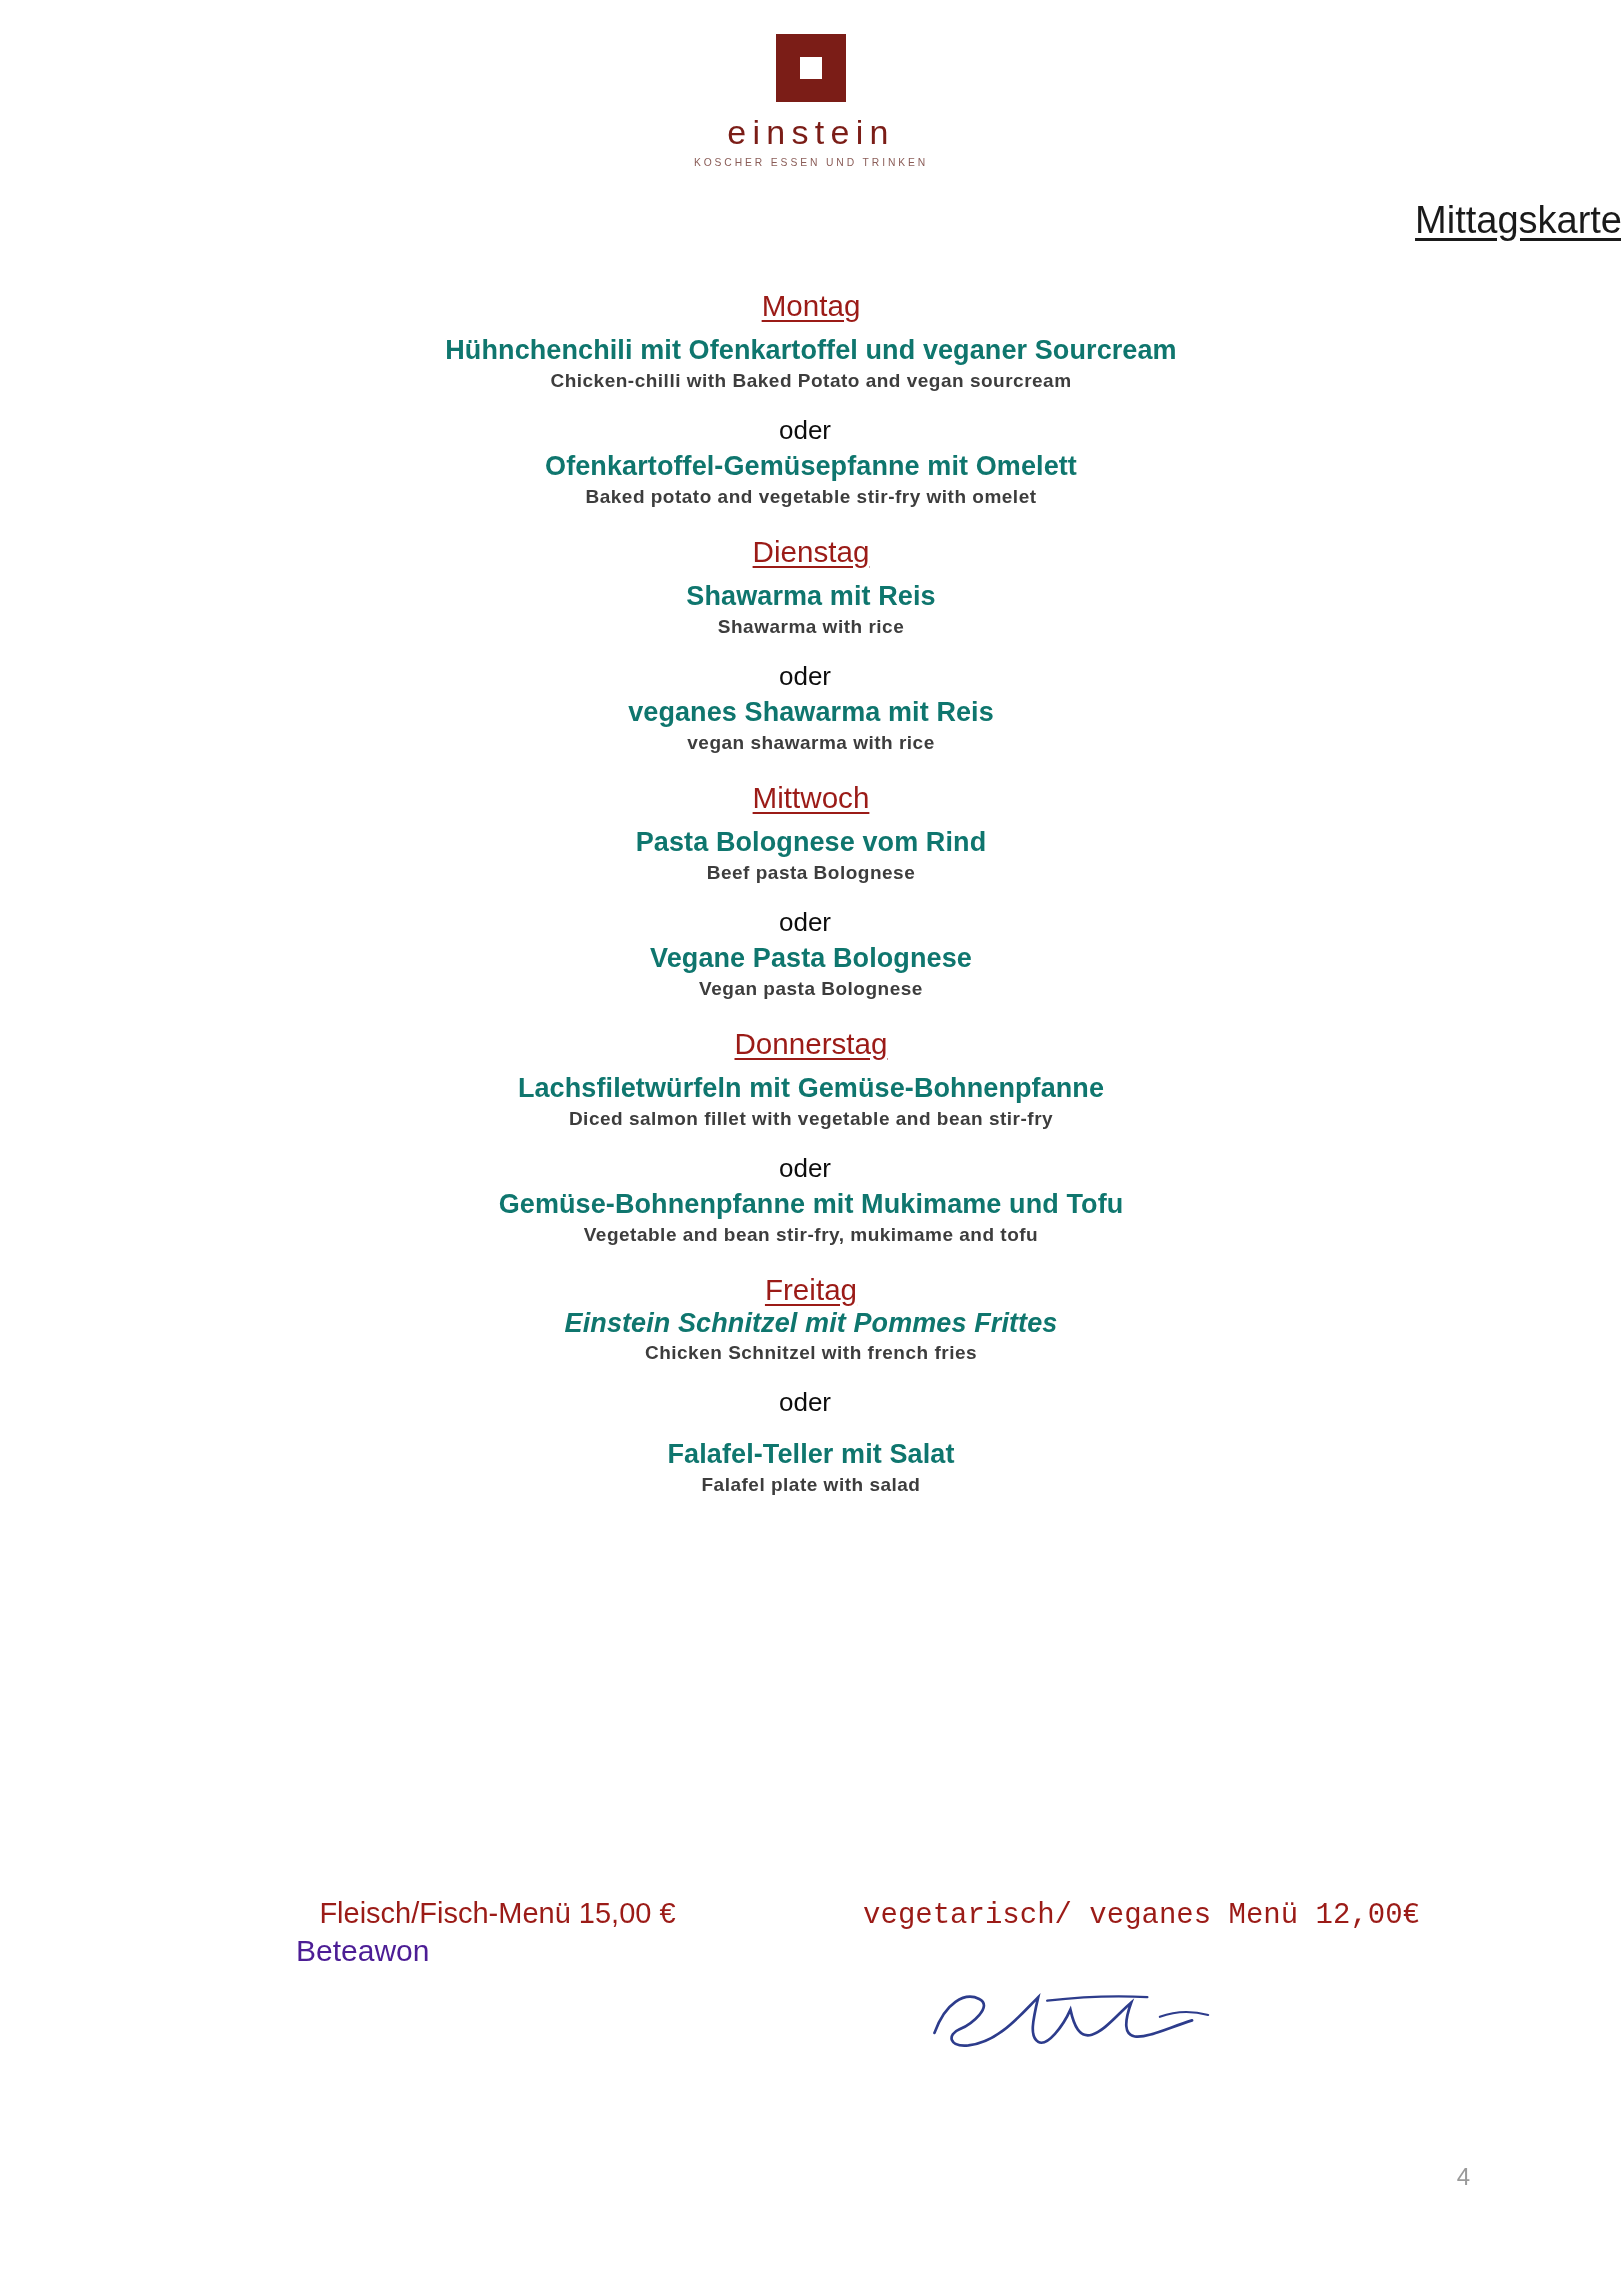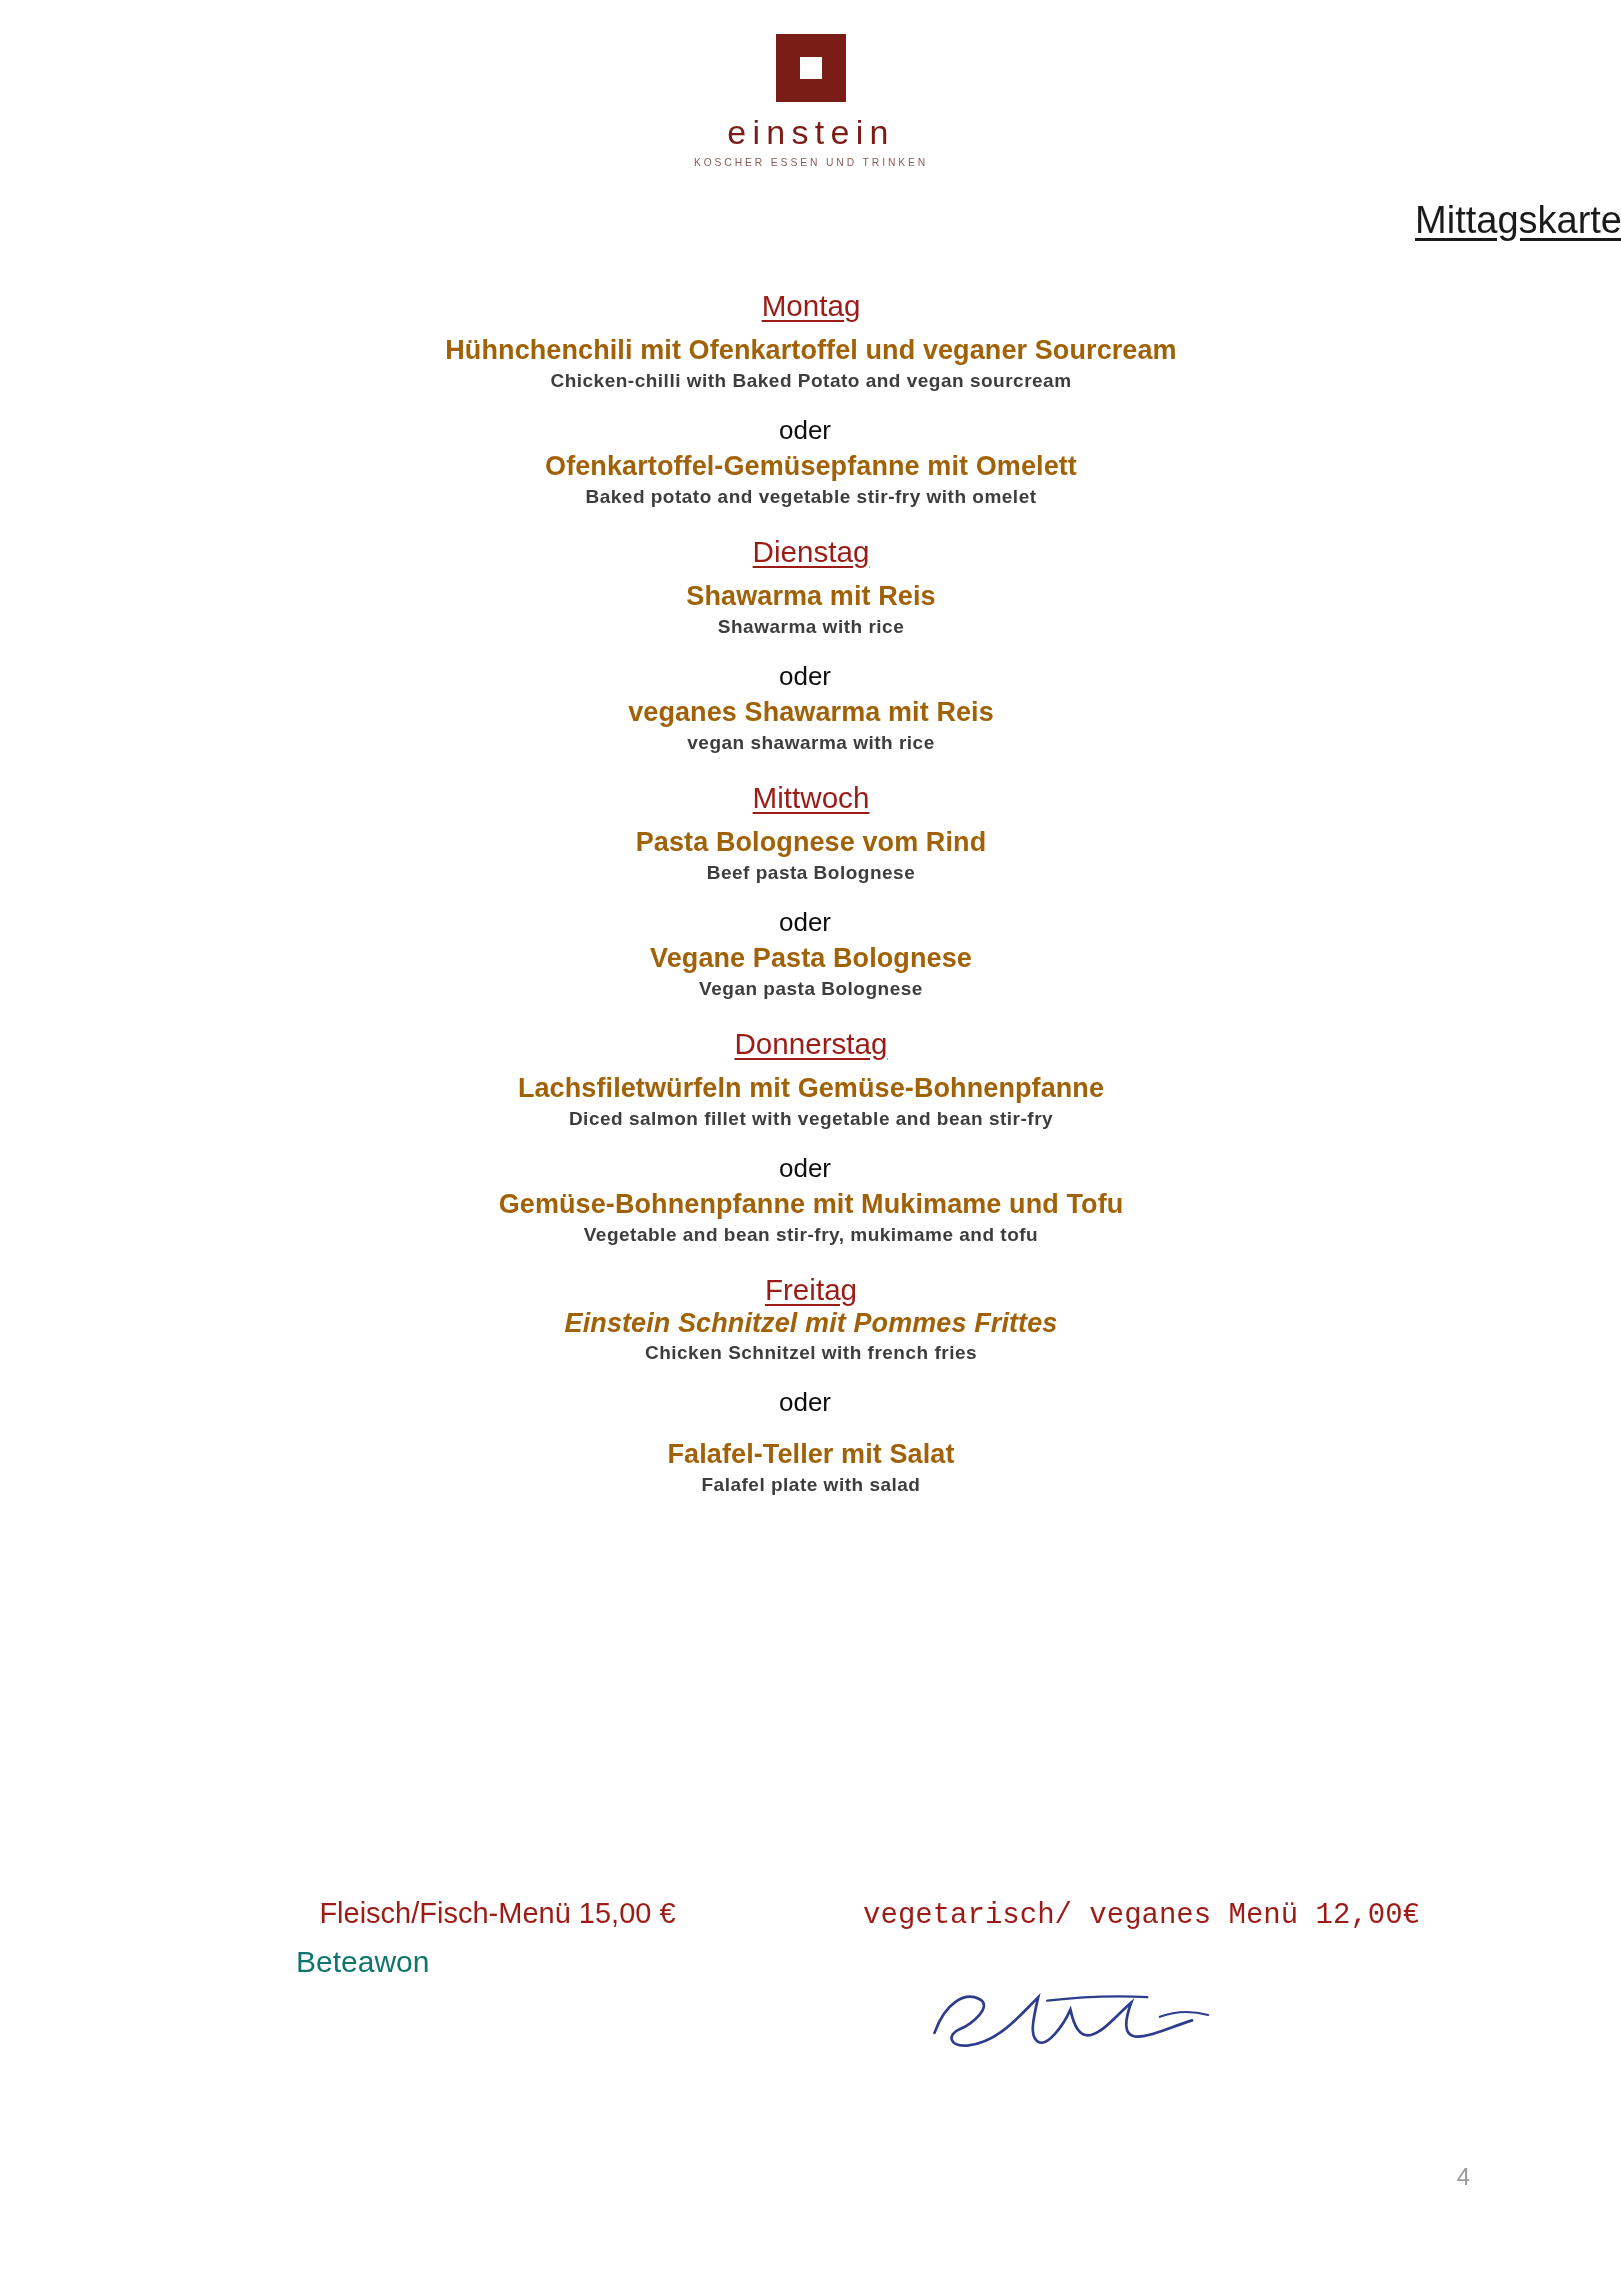--- a/index.html
+++ b/index.html
@@ -86,21 +86,21 @@
     font-size: 29.6px;
     text-decoration: underline;
     text-underline-offset: 3.6px;
     font-weight: 400;
     margin: 0;
     padding-top: 19.7px;
   }
   .dish-de {
     font-size: 27px;
     font-weight: 700;
-    color: #a16207;
+    color: #0f766e;
     margin: 12.5px 0 0 0;
     letter-spacing: 0.1px;
   }
   .dish-en {
     font-size: 19px;
     font-weight: 700;
     color: #3d3d3d;
     margin: 3.6px 0 0 0;
     letter-spacing: 0.5px;
   }
@@ -132,22 +132,21 @@
   .price-veg {
     width: 627px;
     text-align: right;
     font-family: Liberation Mono, monospace;
   }
   .beteawon {
     position: absolute;
     top: 1934px;
     left: 296px;
     font-size: 30px;
-    color: #0f766e;
-    margin-top: 11px;
+    color: #4c1d95;
   }
 
   
   .signature {
     position: absolute;
     top: 1970px;
     left: 913px;
     width: 322px;
     height: 99px;
   }

